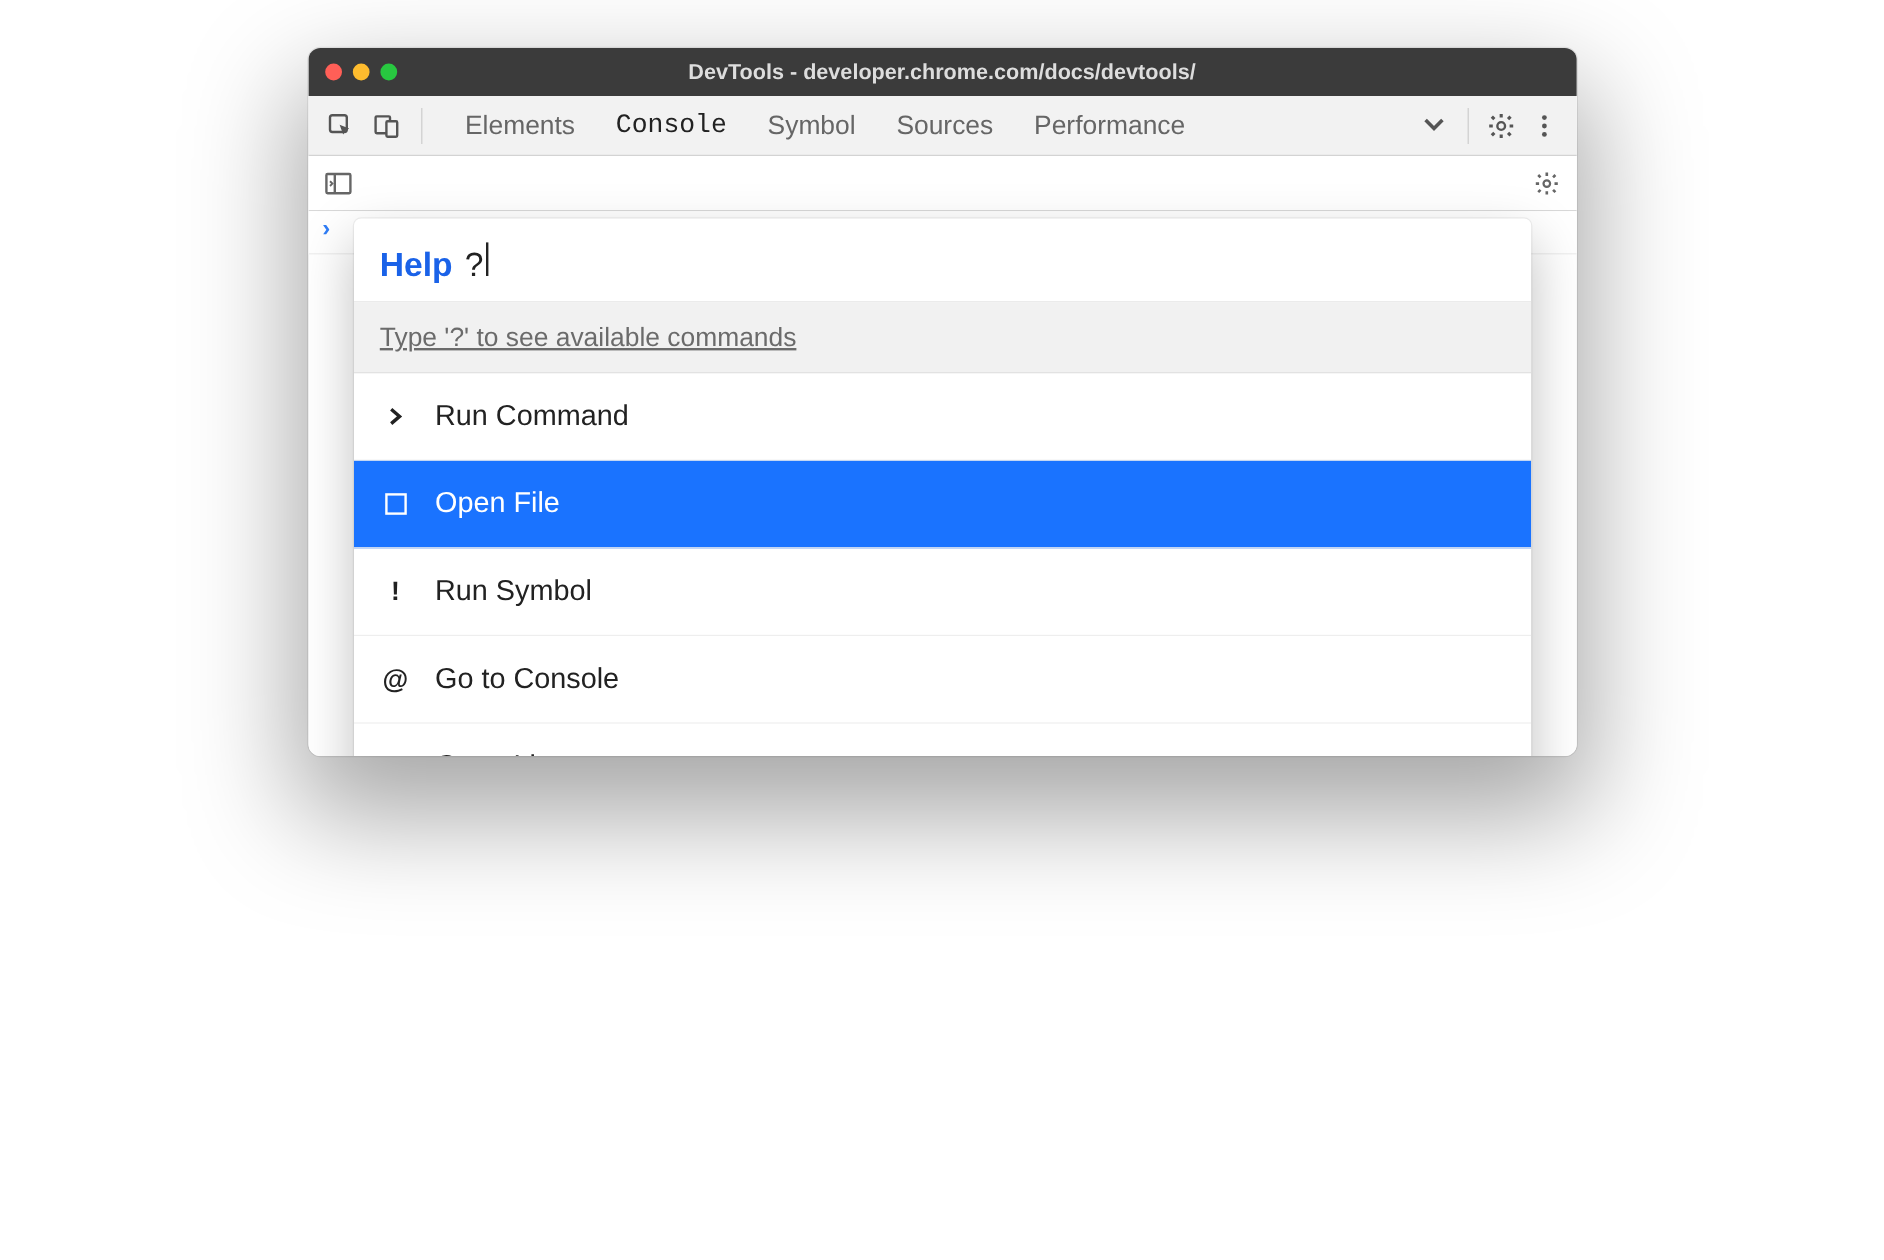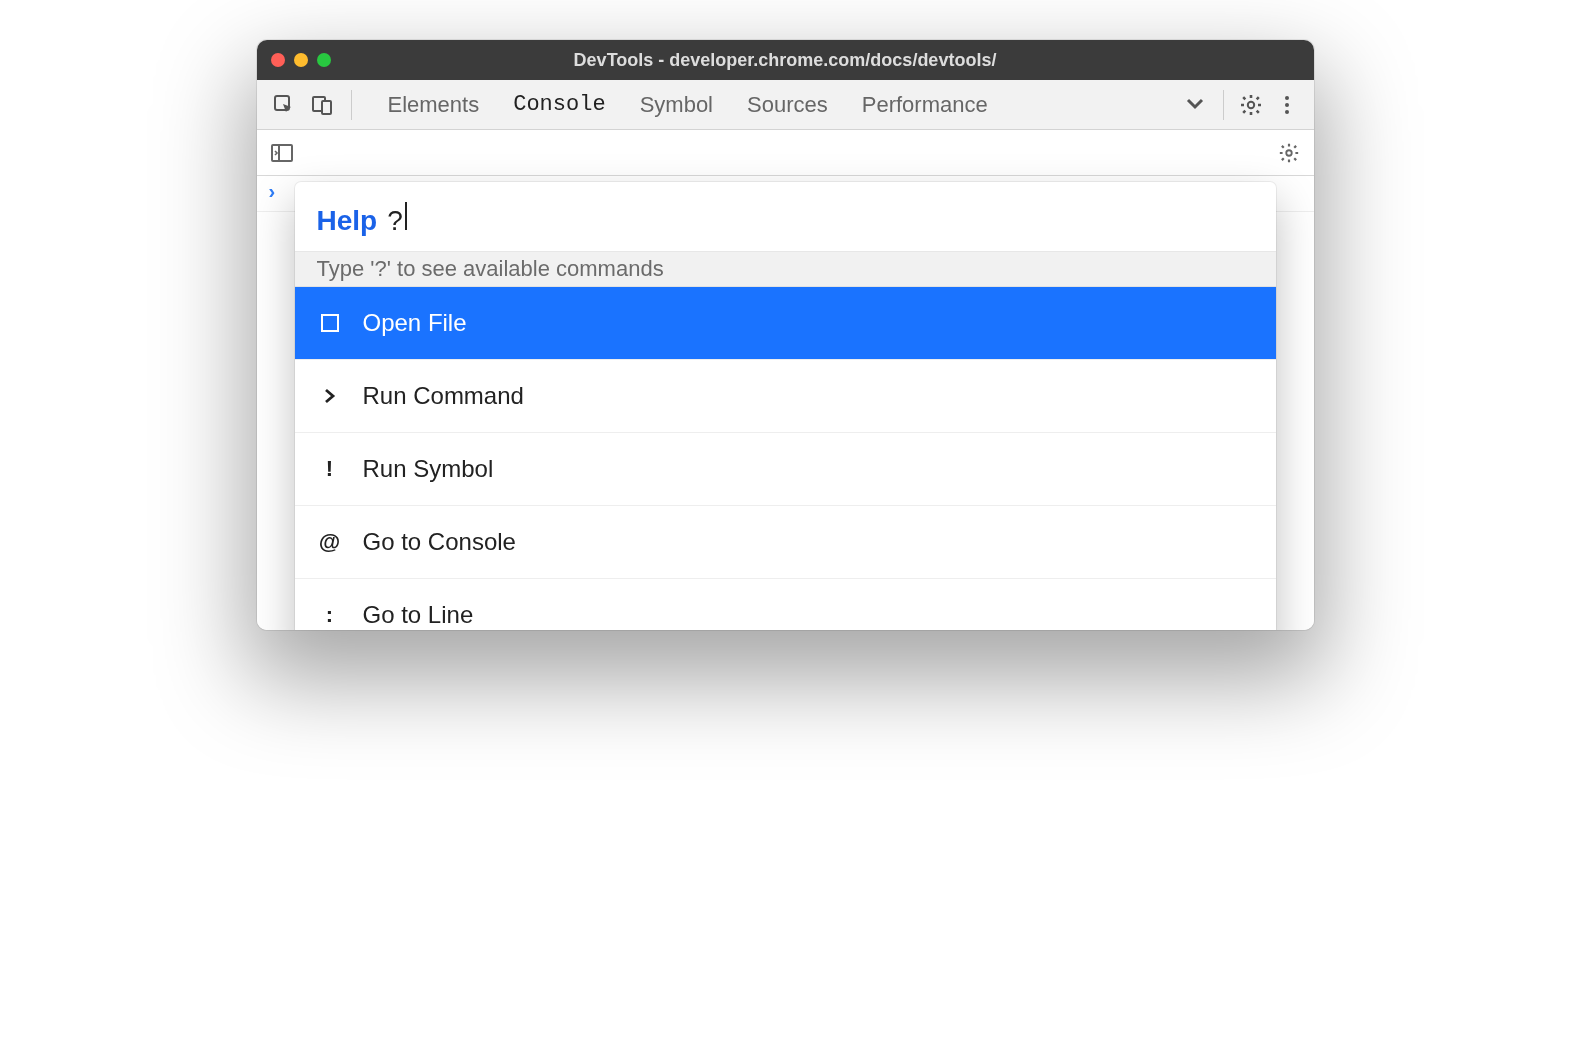--- a/index.html
+++ b/index.html
@@ -117,24 +117,25 @@
   .query { color: #222; position: relative;}
   .cursor {
     display: inline-block;
     width: 2px; height: 28px;
     background: #222;
     vertical-align: -4px;
     margin-left: 2px;
   }
   .popup-hint {
     background: #f1f1f1;
-    padding: 4px 22px;
+    padding: 16px 22px;
     font-size: 22px;
     color: #6b6b6b;
     border-bottom: 1px solid #e2e2e2;
+    text-decoration: underline;
   }
   .cmd-list { }
   .cmd-item {
     display: flex;
     align-items: center;
     gap: 20px;
     padding: 22px 22px;
     font-size: 24px;
     color: #222;
     border-bottom: 1px solid #eee;
@@ -237,37 +238,37 @@
     </div>
 
     <div class="popup">
       <div class="popup-input-row">
         <span class="help-prefix">Help</span>
         <span class="query">?</span>
         <span class="cursor"></span>
       </div>
       <div class="popup-hint">Type '?' to see available commands</div>
       <div class="cmd-list">
+        <div class="cmd-item">
+          <span class="cmd-icon">
+            <svg width="18" height="18" viewBox="0 0 18 18">
+                <path d="M5 3 l7 6 -7 6" stroke-width="2.8"></path>
+              </svg>
+          </span>
+          <span>Run Command</span>
+        </div>
         <div class="cmd-item selected">
           <span class="cmd-icon">
             <svg width="20" height="20" viewBox="0 0 20 20">
                 <rect x="2" y="2" width="16" height="16"></rect>
               </svg>
           </span>
           <span>Open File</span>
         </div>
         <div class="cmd-item">
-          <span class="cmd-icon">
-            <svg width="18" height="18" viewBox="0 0 18 18">
-                <path d="M5 3 l7 6 -7 6" stroke-width="2.8"></path>
-              </svg>
-          </span>
-          <span>Run Command</span>
-        </div>
-        <div class="cmd-item">
           <span class="cmd-icon" style="font-weight:600;">!</span>
           <span>Run Symbol</span>
         </div>
         <div class="cmd-item">
           <span class="cmd-icon" style="font-weight:600;">@</span>
           <span>Go to Console</span>
         </div>
         <div class="cmd-item">
           <span class="cmd-icon" style="font-weight:700;">:</span>
           <span>Go to Line</span>

